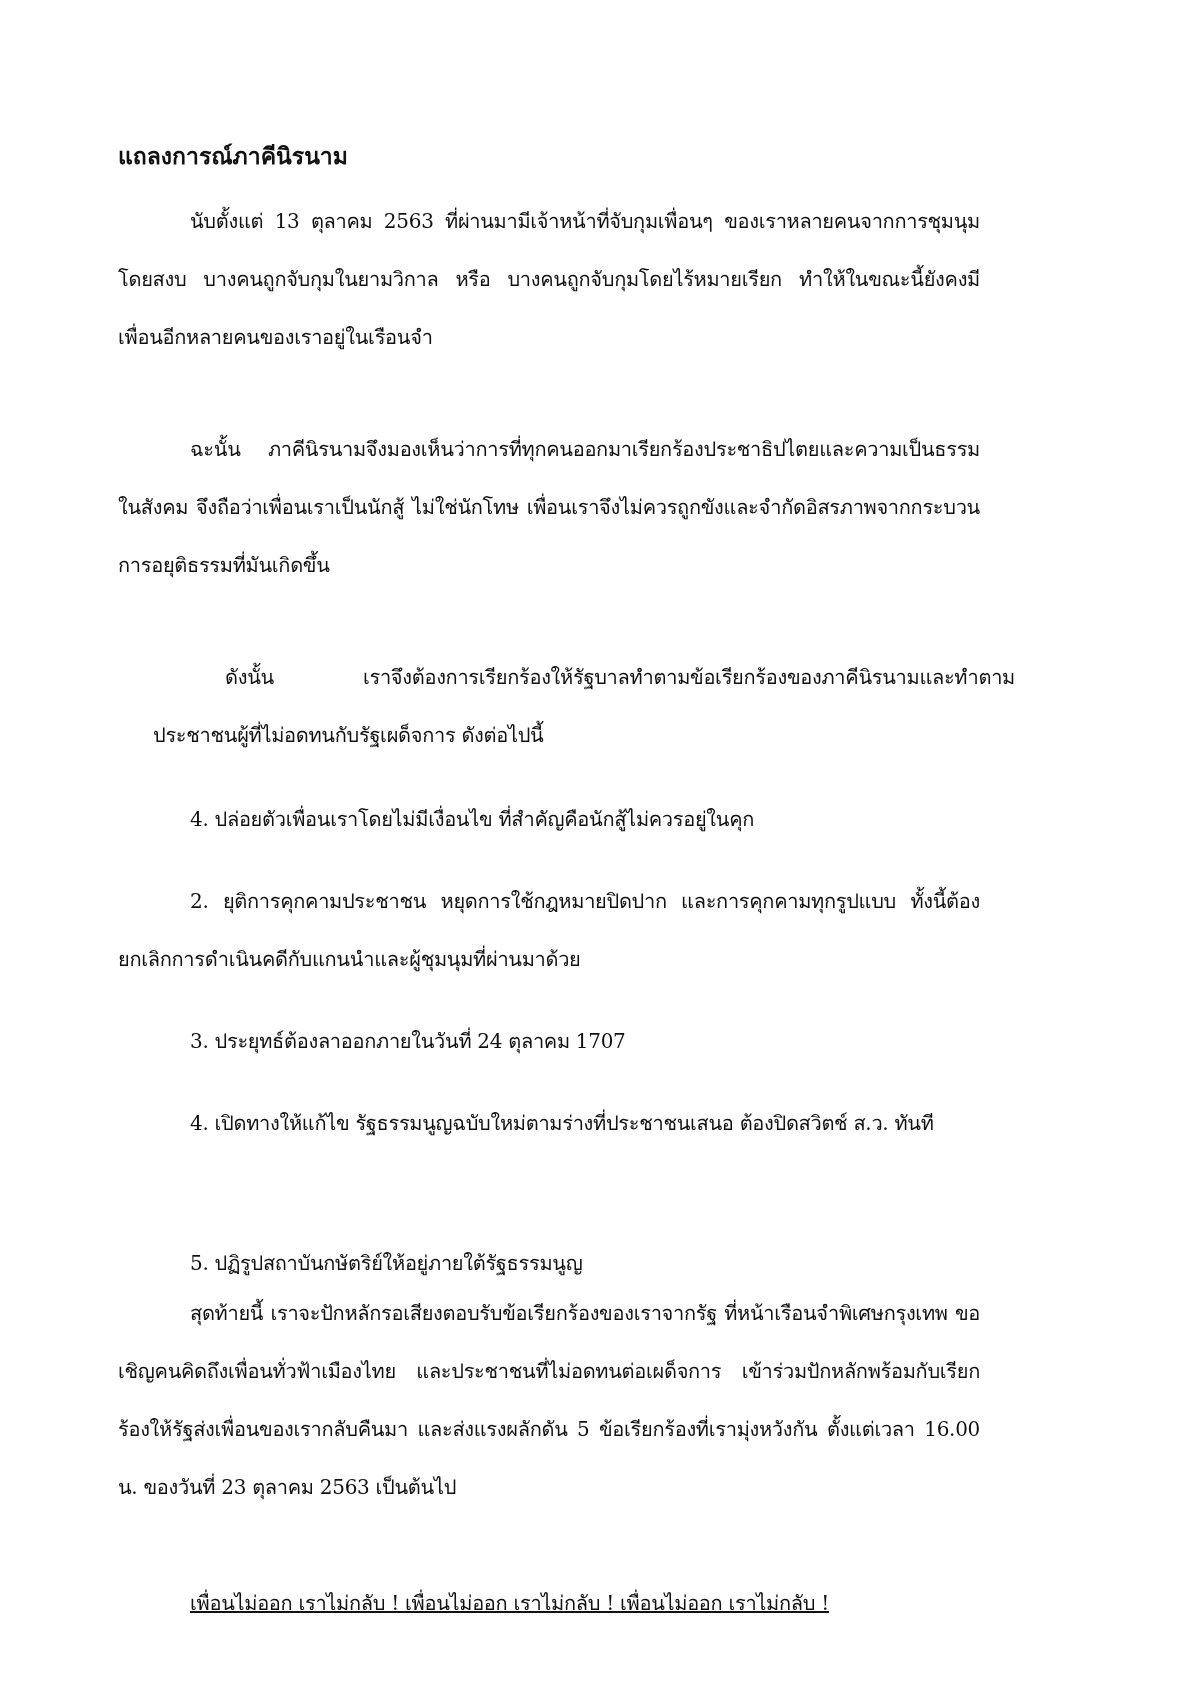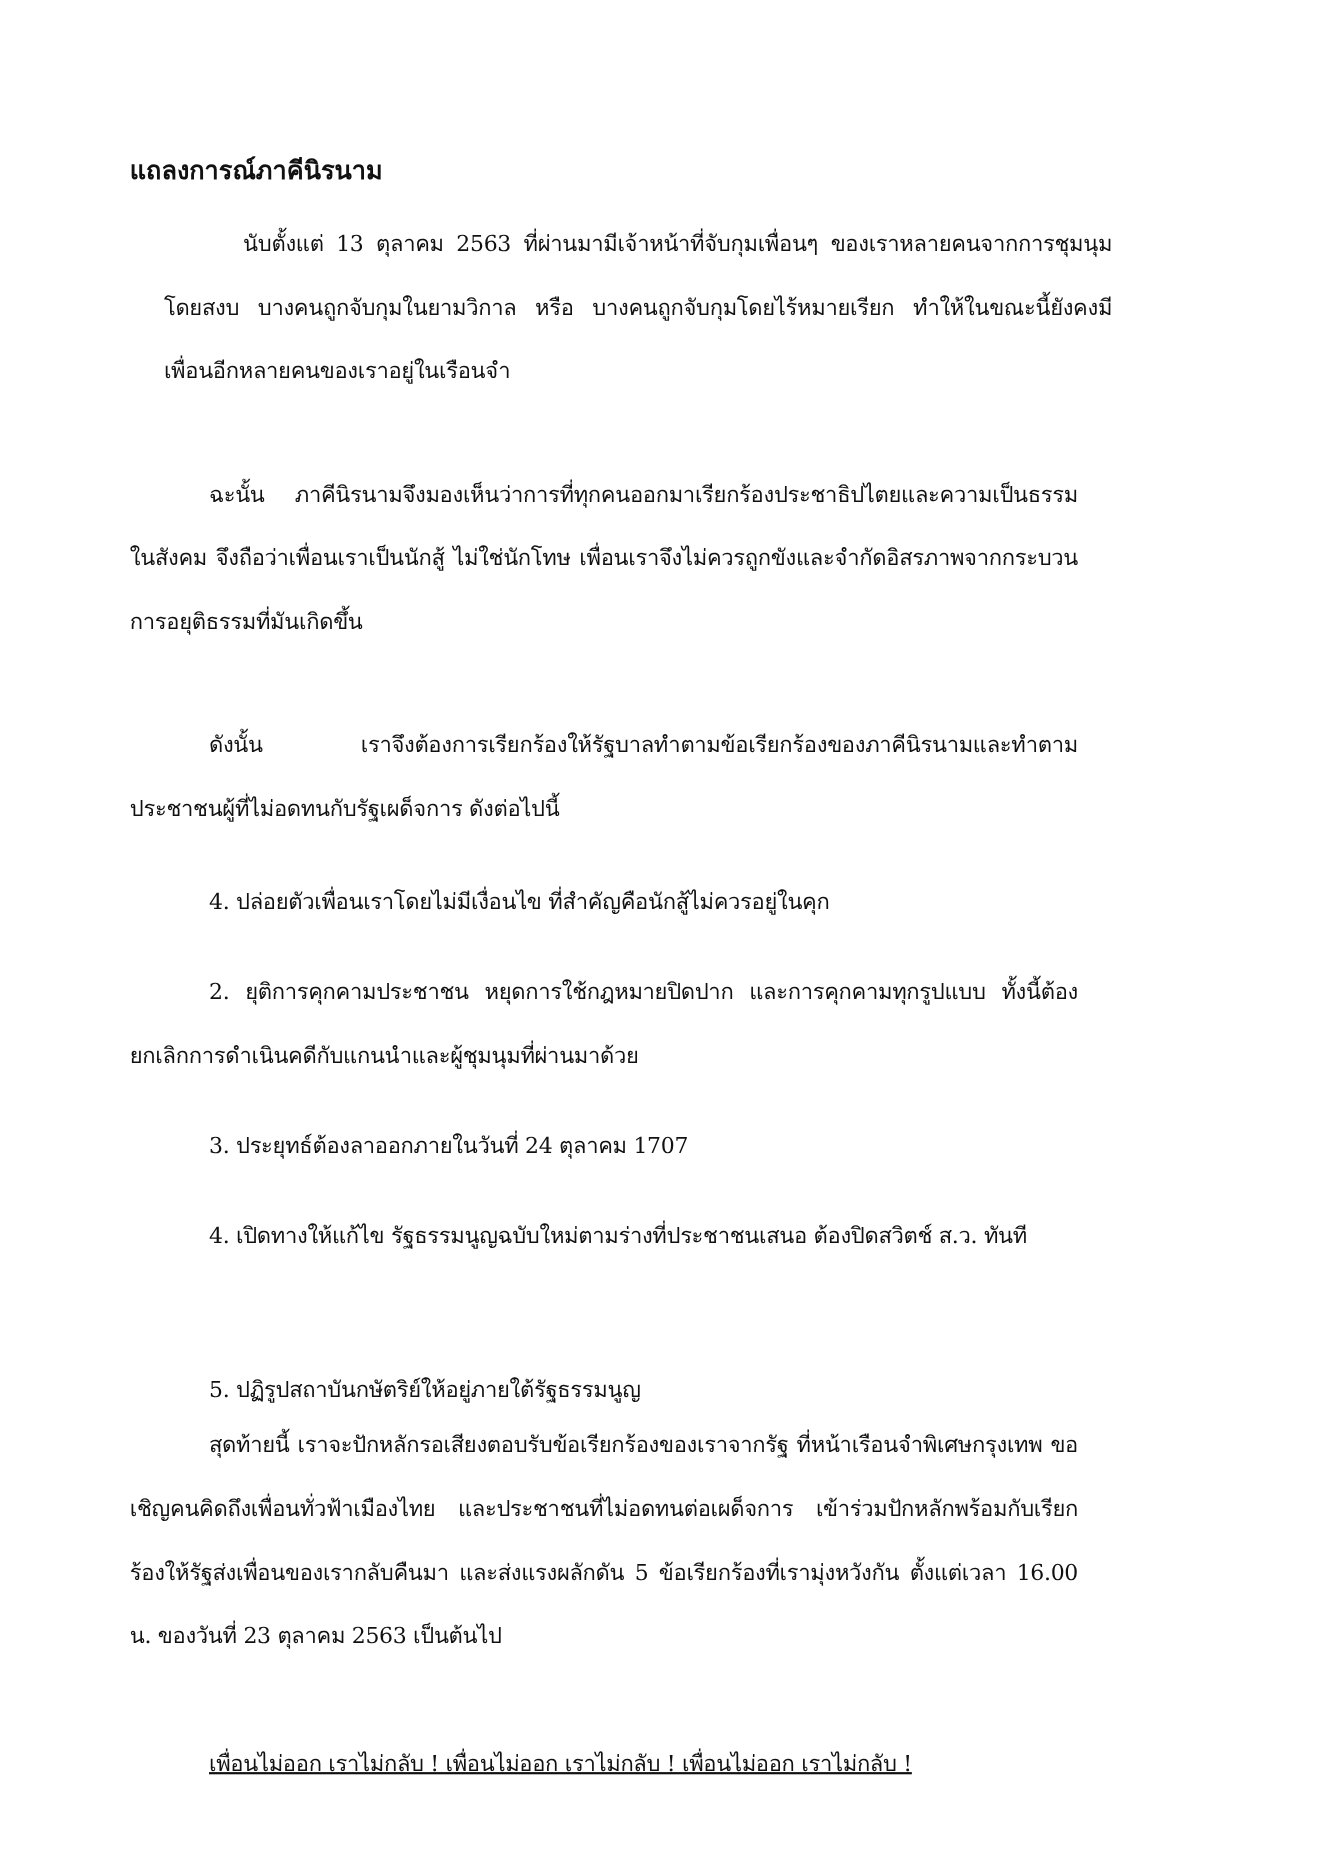--- a/index.html
+++ b/index.html
@@ -47,25 +47,25 @@
     .para.center {
       text-align: left;
     }
   </style>
 </head>
 <body>
 
 <div class="page">
   <h1 class="title">แถลงการณ์ภาคีนิรนาม</h1>
 
-  <p class="para" style="top:192px;margin-left:31px;">นับตั้งแต่ 13 ตุลาคม 2563 ที่ผ่านมามีเจ้าหน้าที่จับกุมเพื่อนๆ ของเราหลายคนจากการชุมนุมโดยสงบ บางคนถูกจับกุมในยามวิกาล หรือ บางคนถูกจับกุมโดยไร้หมายเรียก ทำให้ในขณะนี้ยังคงมีเพื่อนอีกหลายคนของเราอยู่ในเรือนจำ</p>
+  <p class="para" style="top:192px;">นับตั้งแต่ 13 ตุลาคม 2563 ที่ผ่านมามีเจ้าหน้าที่จับกุมเพื่อนๆ ของเราหลายคนจากการชุมนุมโดยสงบ บางคนถูกจับกุมในยามวิกาล หรือ บางคนถูกจับกุมโดยไร้หมายเรียก ทำให้ในขณะนี้ยังคงมีเพื่อนอีกหลายคนของเราอยู่ในเรือนจำ</p>
 
   <p class="para" style="top:420px;">ฉะนั้น ภาคีนิรนามจึงมองเห็นว่าการที่ทุกคนออกมาเรียกร้องประชาธิปไตยและความเป็นธรรมในสังคม จึงถือว่าเพื่อนเราเป็นนักสู้ ไม่ใช่นักโทษ เพื่อนเราจึงไม่ควรถูกขังและจำกัดอิสรภาพจากกระบวนการอยุติธรรมที่มันเกิดขึ้น</p>
 
-  <p class="para" style="top:648px;">ดังนั้น เราจึงต้องการเรียกร้องให้รัฐบาลทำตามข้อเรียกร้องของภาคีนิรนามและทำตามประชาชนผู้ที่ไม่อดทนกับรัฐเผด็จการ ดังต่อไปนี้</p>
+  <p class="para" style="top:648px;margin-left:35px;">ดังนั้น เราจึงต้องการเรียกร้องให้รัฐบาลทำตามข้อเรียกร้องของภาคีนิรนามและทำตามประชาชนผู้ที่ไม่อดทนกับรัฐเผด็จการ ดังต่อไปนี้</p>
 
   <p class="para" style="top:790px;">4. ปล่อยตัวเพื่อนเราโดยไม่มีเงื่อนไข ที่สำคัญคือนักสู้ไม่ควรอยู่ในคุก</p>
 
   <p class="para" style="top:872px;">2. ยุติการคุกคามประชาชน หยุดการใช้กฎหมายปิดปาก และการคุกคามทุกรูปแบบ ทั้งนี้ต้องยกเลิกการดำเนินคดีกับแกนนำและผู้ชุมนุมที่ผ่านมาด้วย</p>
 
   <p class="para" style="top:1012px;">3. ประยุทธ์ต้องลาออกภายในวันที่ 24 ตุลาคม 1707</p>
 
   <p class="para" style="top:1094px;">4. เปิดทางให้แก้ไข รัฐธรรมนูญฉบับใหม่ตามร่างที่ประชาชนเสนอ ต้องปิดสวิตช์ ส.ว. ทันที</p>
 
   <p class="para" style="top:1234px;">5. ปฏิรูปสถาบันกษัตริย์ให้อยู่ภายใต้รัฐธรรมนูญ</p>

